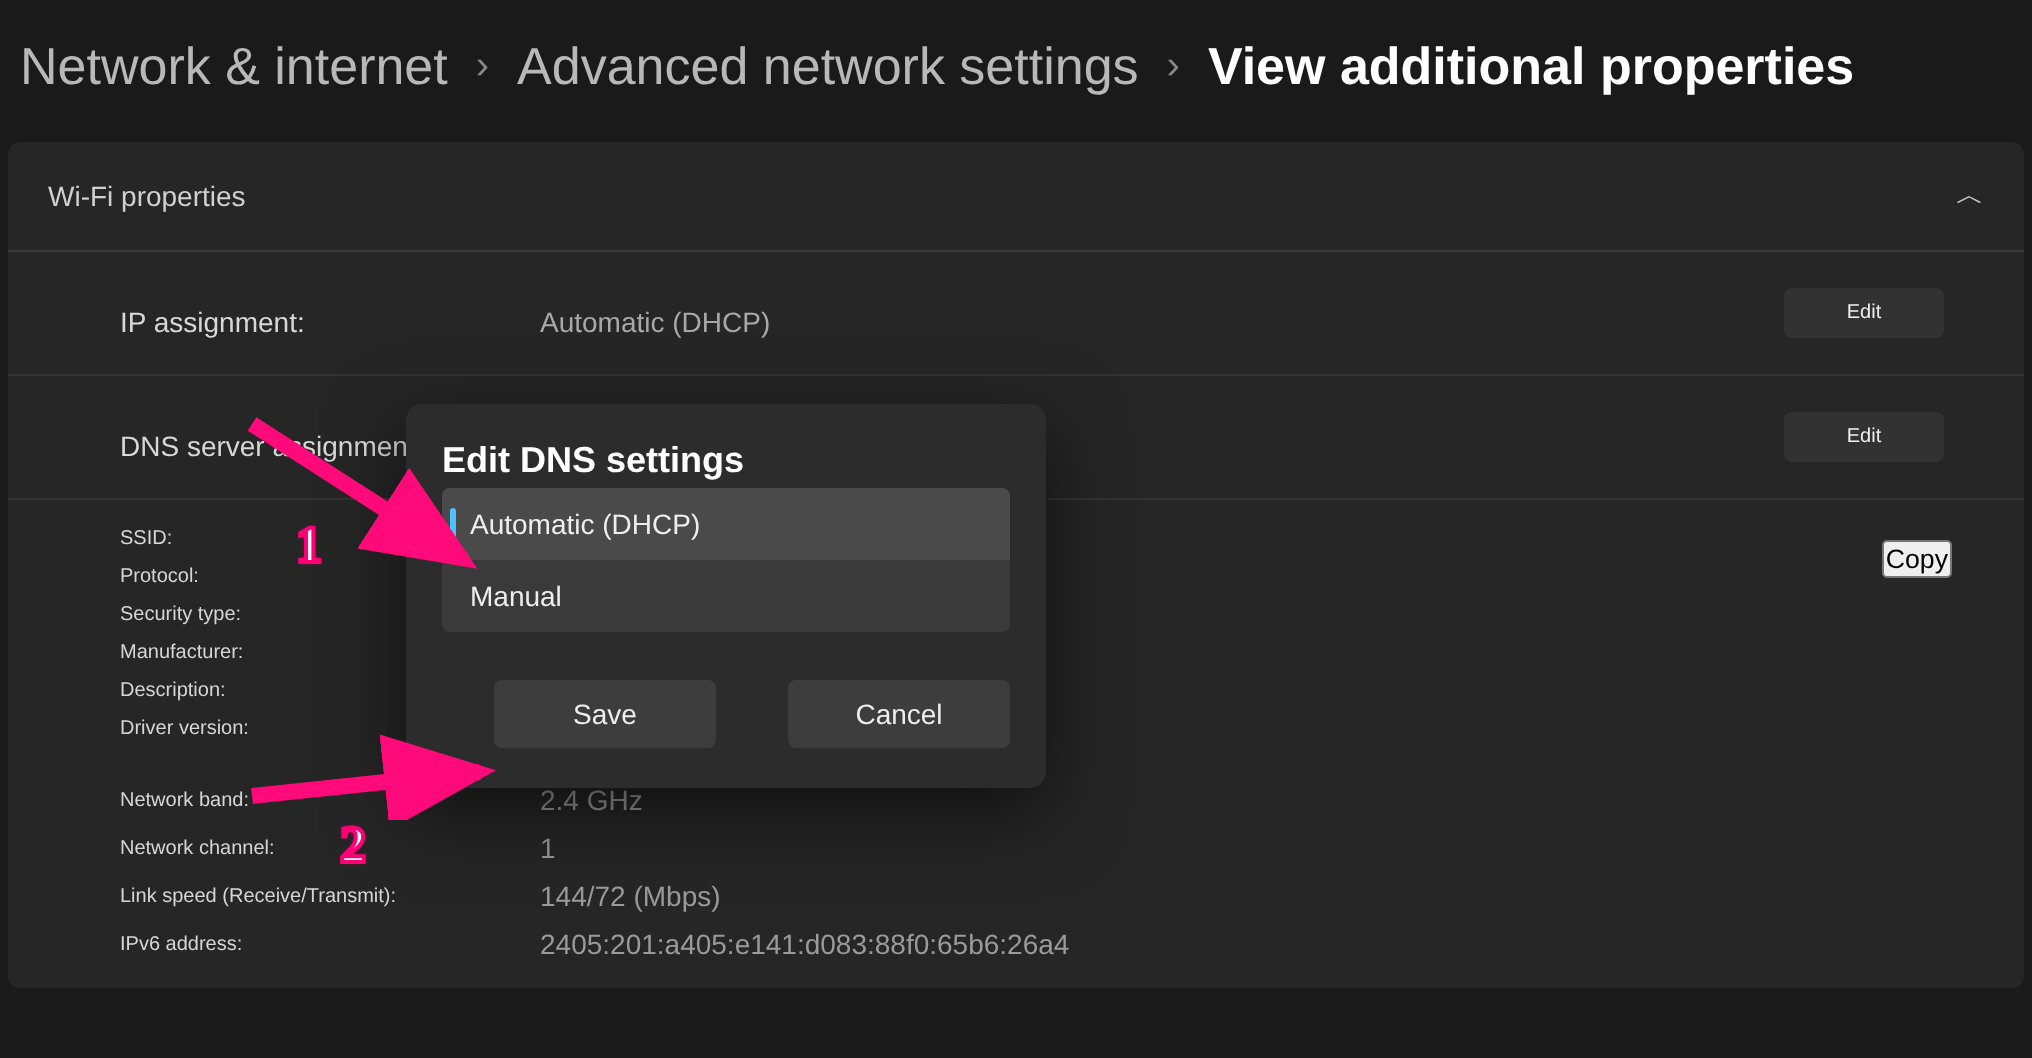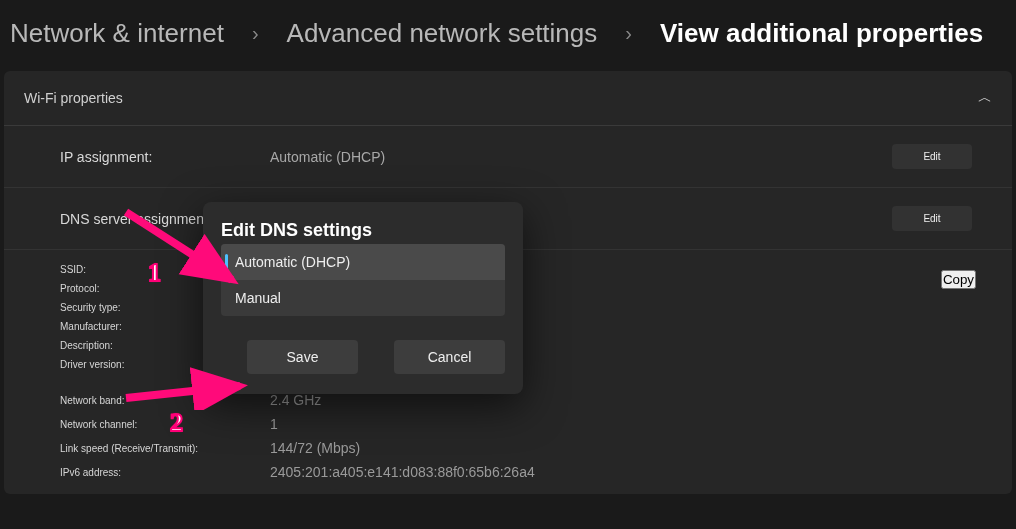--- a/index.html
+++ b/index.html
@@ -10,21 +10,21 @@
     font-size: 14px;
     width: 1016px;
     height: 529px;
     overflow: hidden;
     position: relative;
   }
   .breadcrumb {
     padding: 18px 10px 22px 10px;
     display: flex;
     align-items: center;
-    gap: 28px;
+    gap: 14px;
     font-size: 26px;
     color: #b8b8b8;
   }
   .breadcrumb .sep { color: #888; font-size: 20px; }
   .breadcrumb .current { font-weight: 700; color: #fff; }
   .breadcrumb .link { cursor: pointer; }
   .panel {
     margin: 0 4px;
     background: #262626;
     border-radius: 6px;
@@ -38,21 +38,21 @@
     color: #d0d0d0;
   }
   .chev { color: #ccc; font-size: 14px; }
   .hr { height: 1px; background: #3a3a3a; }
   .row {
     display: flex;
     align-items: center;
     padding: 12px 40px 12px 56px;
     position: relative;
   }
-  .row.bordered { border-bottom: 1px solid #333; padding-top:18px; padding-bottom:18px;}
+  .row.bordered { border-bottom: 1px solid #333; padding-top:18px; padding-bottom:18px;align-items:flex-end;}
   .row .label { width: 210px; color: #d8d8d8; }
   .row .value { flex: 1; color: #a8a8a8; }
   .row .btn {
     background: #323232;
     color: #eee;
     border: none;
     border-radius: 4px;
     padding: 7px 24px;
     font-size: 10px;
     cursor: pointer;

